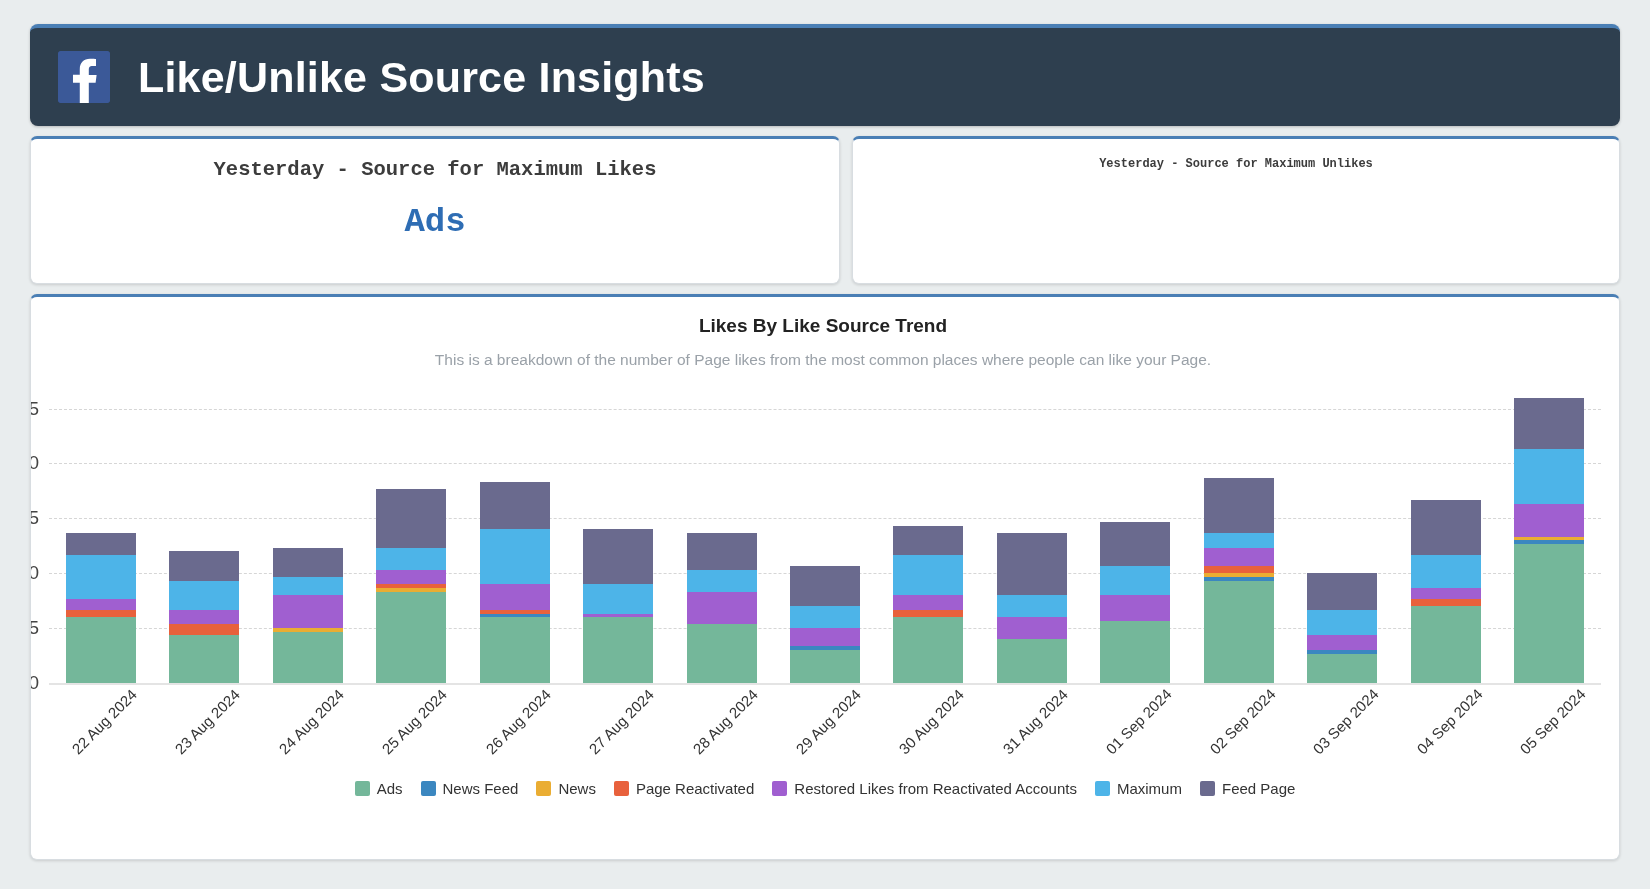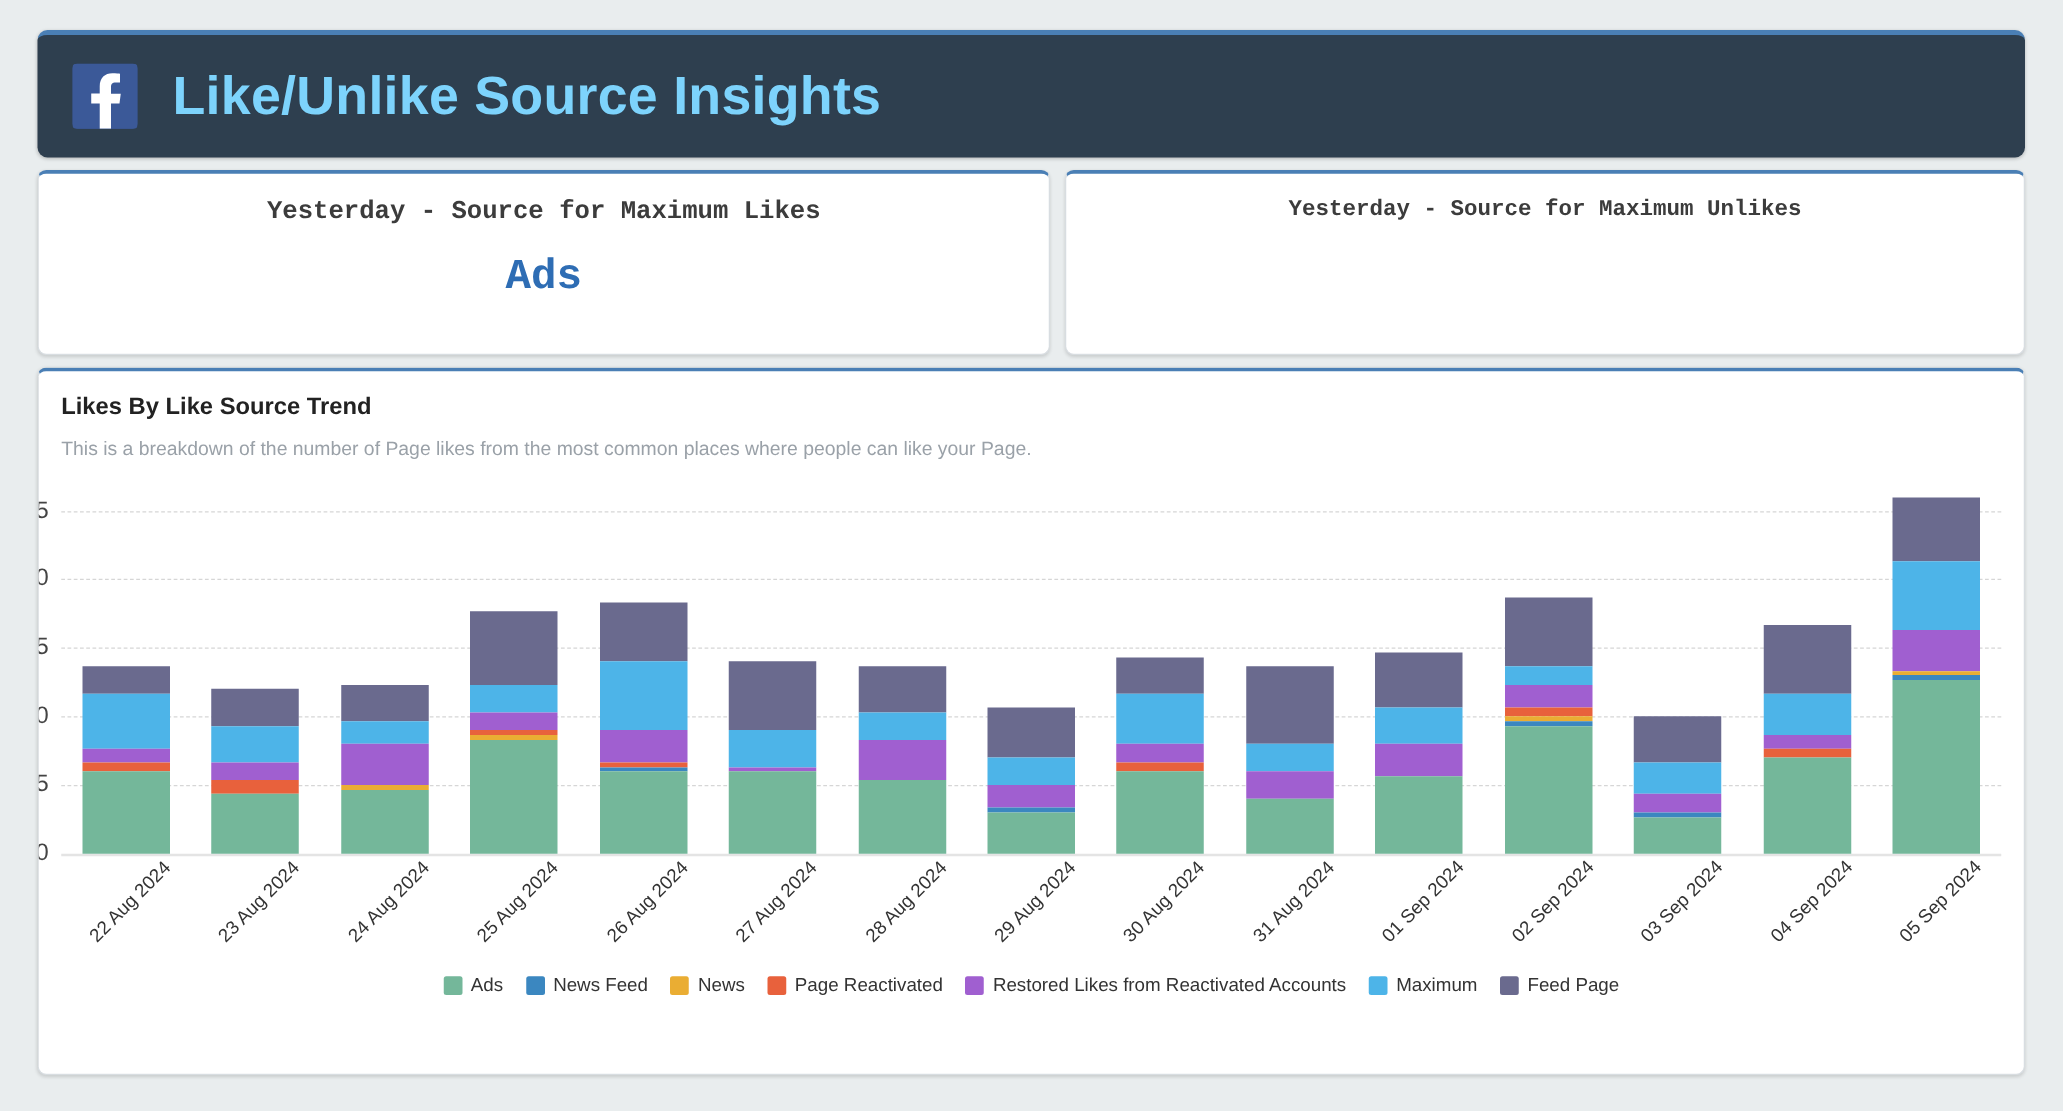--- a/index.html
+++ b/index.html
@@ -41,21 +41,21 @@
   .fb-logo {
     width: 52px;
     height: 52px;
     background: #3b5998;
     border-radius: 4px;
     position: relative;
     flex: none;
   }
   .fb-logo svg { display:block; }
   .header-title {
-    color: #7dd3fc;
+    color: #ffffff;
     font-size: 43px;
     font-weight: bold;
     letter-spacing: 0.2px;
     margin-left: 28px;
     white-space: nowrap;
   }
 
   
   .kpi-row {
     display: flex;
@@ -79,21 +79,21 @@
   .kpi-card.left  { width: 810px; }
   .kpi-card.right { flex: 1; }
 
   .kpi-label {
     color: #3c3c3c;
     font-weight: bold;
     text-align: center;
     line-height: 1.25;
   }
   .kpi-card.left .kpi-label { font-size: 20.5px; }
-  .kpi-card.right .kpi-label { font-size: 18px; }
+  .kpi-card.right .kpi-label { font-size: 12px; }
 
   .kpi-value {
     color: #2e6db4;
     font-weight: bold;
     text-align: center;
     line-height: 1.28;
   }
   .kpi-card.left .kpi-value { font-size: 34px; margin-top: 18px; }
   .kpi-card.right .kpi-value { font-size: 24px; margin-top: 10px; }
 
@@ -103,20 +103,21 @@
     margin: 10px 16px 0 16px;
     height: 566px;
     background: #ffffff;
     border-radius: 7px;
     border: 1px solid #d8dde1;
     border-top: 3px solid #4a7fb5;
     box-sizing: border-box;
     box-shadow: 0 1px 3px rgba(0,0,0,0.14);
     padding: 18px 22px 10px 18px;
     overflow: hidden;
+    text-align: center;
   }
   .chart-title {
     font-size: 19px;
     font-weight: bold;
     color: #222;
   }
   .chart-subtitle {
     font-size: 15.5px;
     color: #9aa1a8;
     margin-top: 14px;

